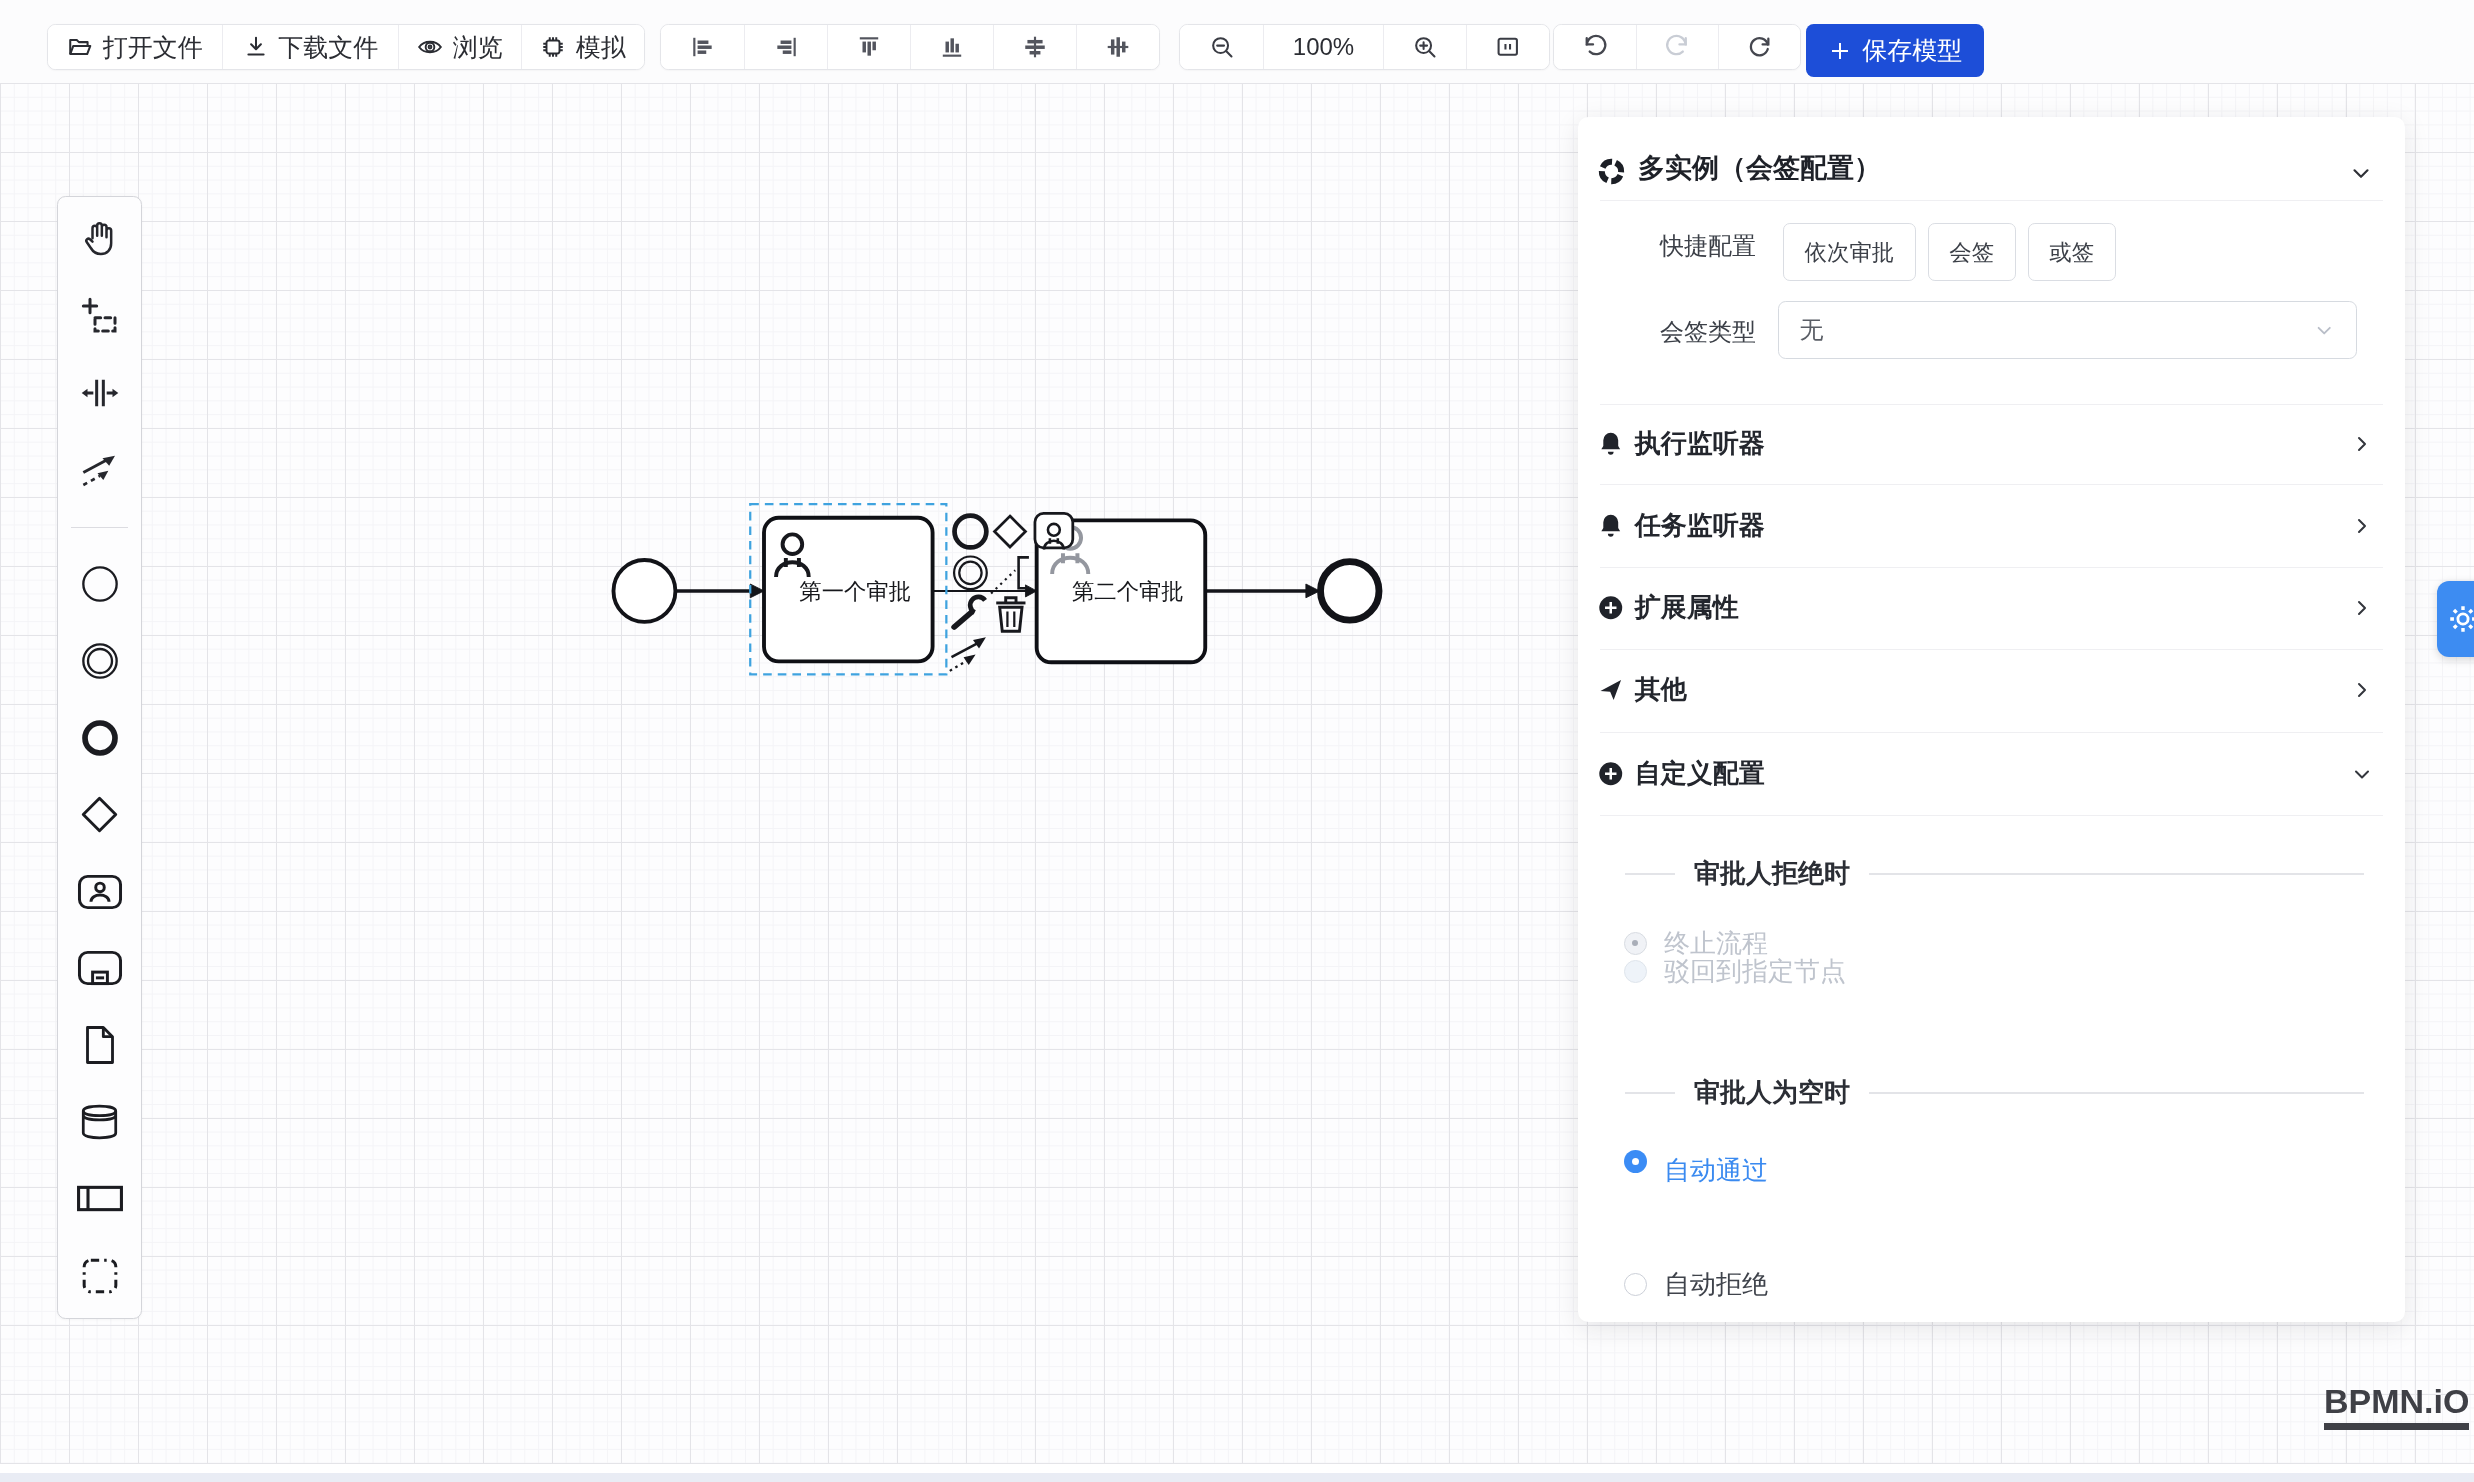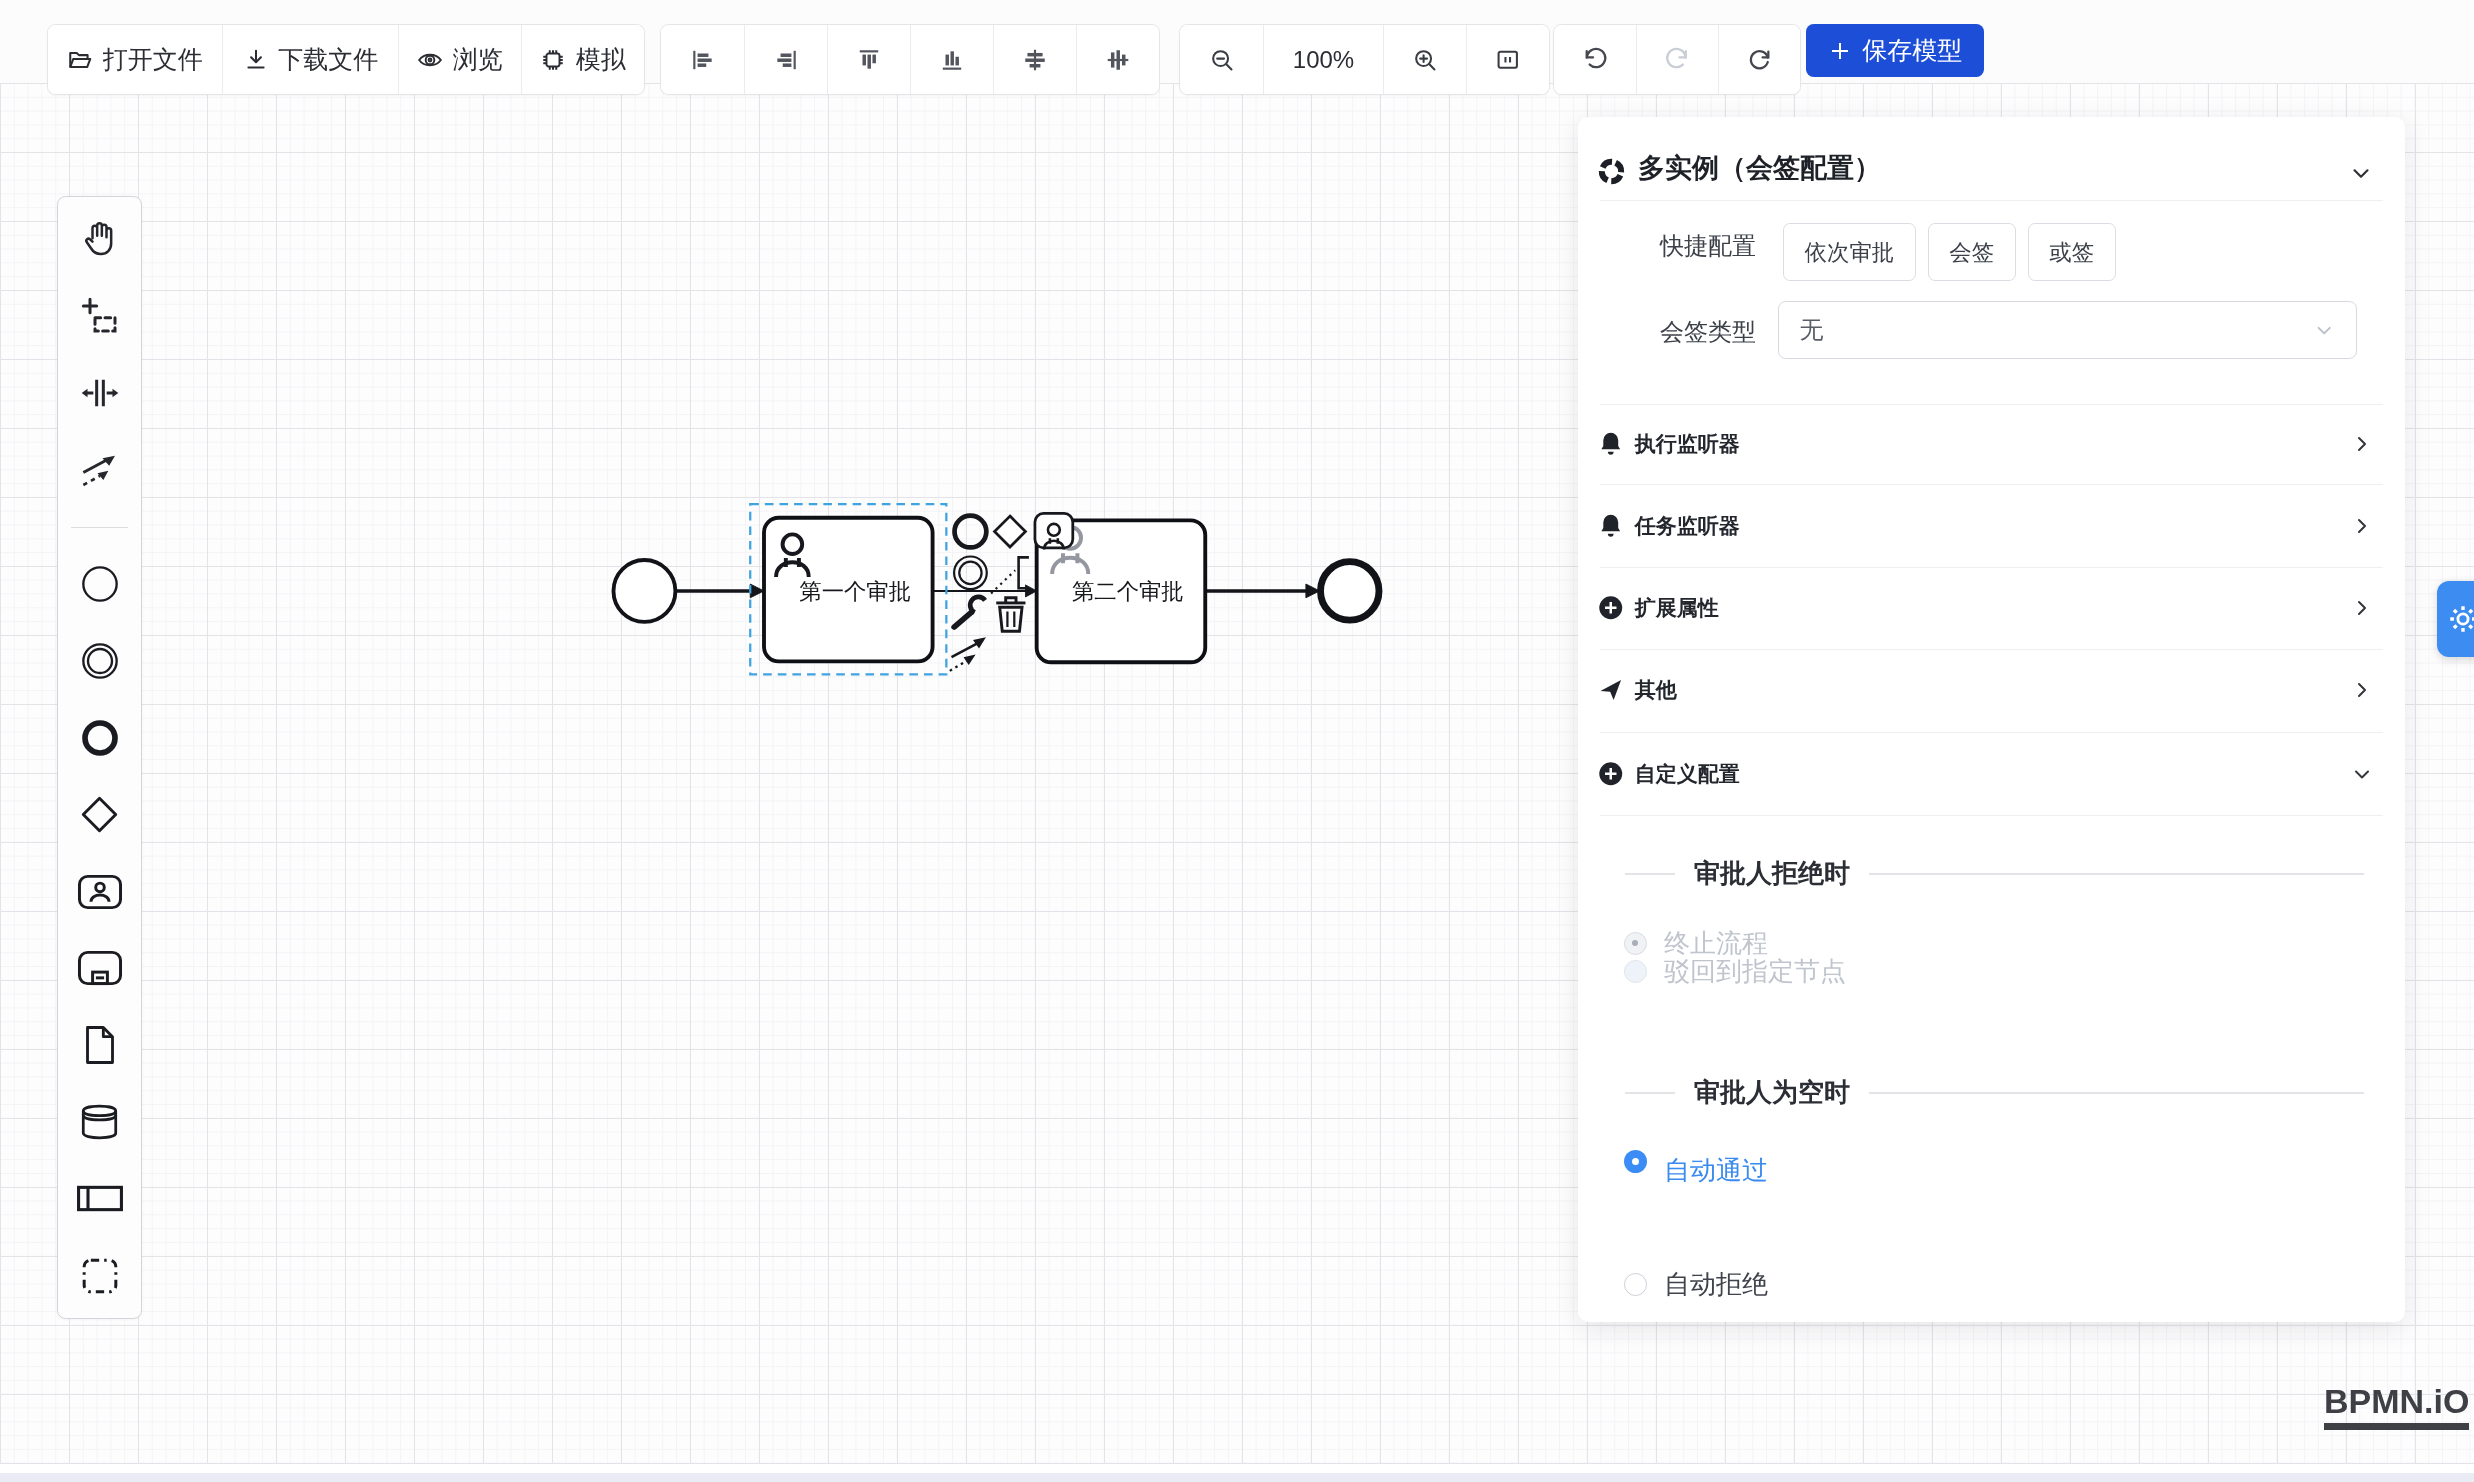--- a/index.html
+++ b/index.html
@@ -21,21 +21,21 @@
       linear-gradient(#f4f4f7 0.9px, transparent 0.9px),
       linear-gradient(90deg,#f4f4f7 0.9px, transparent 0.9px);
     background-size:69px 69px, 69px 69px, 13.8px 13.8px, 13.8px 13.8px;
   }
   .diagram { position:absolute; left:0; top:0; width:2475px; height:1482px; pointer-events:none; }
   .footer-strip { position:absolute; left:0; bottom:0; width:2475px; height:9.5px; background:#e9ecf4; }
 
   
   .toolbar { position:absolute; left:0; top:0; width:2475px; height:83px; background:#fcfcfd; }
   .tgroup {
-    position:absolute; top:24px; height:71px; display:flex; align-items:stretch;
+    position:absolute; top:24px; height:46px; display:flex; align-items:stretch;
     background:#fff; border:1.7px solid #e4e5e9; border-radius:8.6px; overflow:hidden;
     box-shadow:0 0.9px 1.7px rgba(0,0,0,0.03);
   }
   .tbtn {
     display:flex; align-items:center; justify-content:center; gap:9.5px;
     background:#fff; border:none; cursor:pointer; font-size:25px; color:#2b2d33;
     font-family:"Liberation Sans", sans-serif;
   }
   .tbtn + .tbtn { border-left:1.7px solid #ececf0; }
   .tbtn svg { flex:0 0 auto; }
@@ -61,21 +61,21 @@
   .panel {
     position:absolute; left:1578px; top:117px; width:827px; height:1205px;
     background:#fff; border-radius:10.3px; box-shadow:0 6.9px 26px rgba(25,30,40,0.10);
     overflow:hidden;
   }
   .prow { position:absolute; left:0; width:100%; }
   .pdivider { position:absolute; left:22.4px; right:22.4px; height:0; border-top:1.7px solid #efeff2; }
   .phead { display:flex; align-items:flex-end; gap:10.3px; padding:0 31px 0 19px; }
   .phead-title { font-size:27px; font-weight:700; color:#1e2128; flex:1 1 auto; margin-left:1.7px; }
   .sec-row { display:flex; align-items:center; gap:10.3px; padding:0 31px 0 19px; cursor:pointer; }
-  .sec-label { font-size:21px; font-weight:600; color:#23262d; flex:1 1 auto; }
+  .sec-label { font-size:26px; font-weight:600; color:#23262d; flex:1 1 auto; }
   .form-label { position:absolute; width:178px; text-align:right; font-size:24px; color:#3c4048; }
   .qbtn {
     display:inline-flex; align-items:center; justify-content:center;
     height:58px; padding:0 20.6px; margin-right:12px;
     background:#fff; border:1.7px solid #dadde3; border-radius:6.9px;
     font-size:22.4px; color:#3c4048; cursor:pointer; font-family:"Liberation Sans", sans-serif;
   }
   .select {
     position:absolute; left:200px; width:579px; height:58px;
     border:1.7px solid #d6dae0; border-radius:7.7px; background:#fff;

